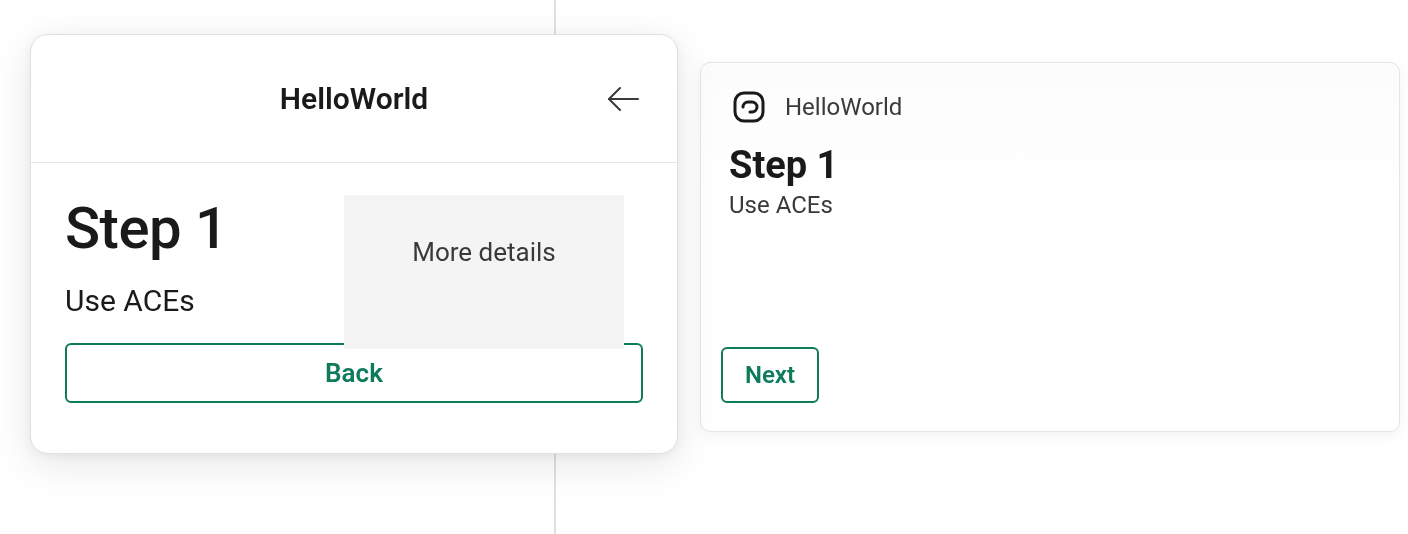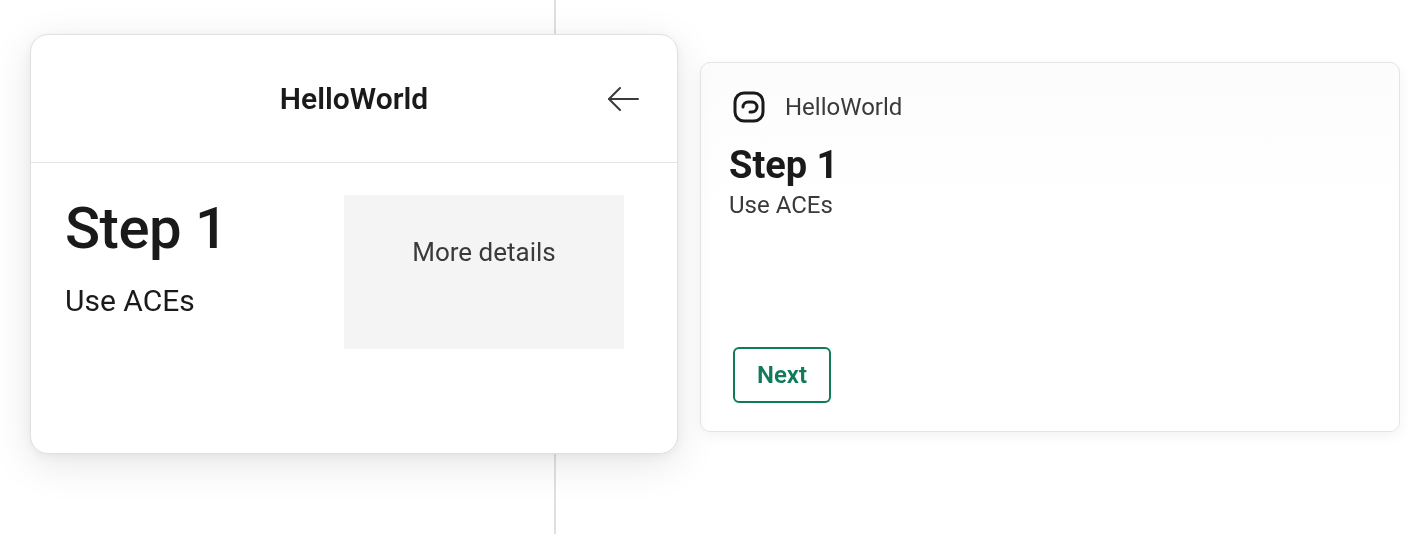--- a/index.html
+++ b/index.html
@@ -162,21 +162,21 @@
     }
 
     .step-sub-sm {
       font-size: 24px;
       color: #3a3a3a;
       margin-top: 4px;
     }
 
     .next-button {
       position: absolute;
-      left: 32px;
+      left: 20px;
       bottom: 28px;
       width: 98px;
       height: 56px;
       background: #ffffff;
       border: 2px solid #0f7b5a;
       border-radius: 6px;
       color: #0f7b5a;
       font-size: 24px;
       font-weight: 600;
       display: flex;
@@ -202,20 +202,23 @@
   </div>
 
   <div class="card-left-body">
     <div class="step-title-lg">Step 1</div>
     <div class="step-sub-lg">Use ACEs</div>
     <div class="more-details-block">
       <span>More details</span>
     </div>
   </div>
 
+  <div class="back-button">
+    <span>Back</span>
+  </div>
 </div>
 
 <div class="card-right">
   <div class="card-right-header">
     <div class="link-icon">
       <svg width="36" height="36" viewBox="0 0 36 36" fill="none" stroke="#1a1a1a" stroke-width="3" stroke-linecap="round" stroke-linejoin="round">
         <rect x="4" y="4" width="28" height="28" rx="9" ry="9"></rect>
         <path d="M12 18 a5 5 0 0 1 5 -5 h4 a5 5 0 0 1 0 10 h-2"></path>
         <path d="M24 18 a5 5 0 0 1 -5 5 h-4 a5 5 0 0 1 0 -10 h2" opacity="0"></path>
         <path d="M14 18 h8" opacity="0"></path>

